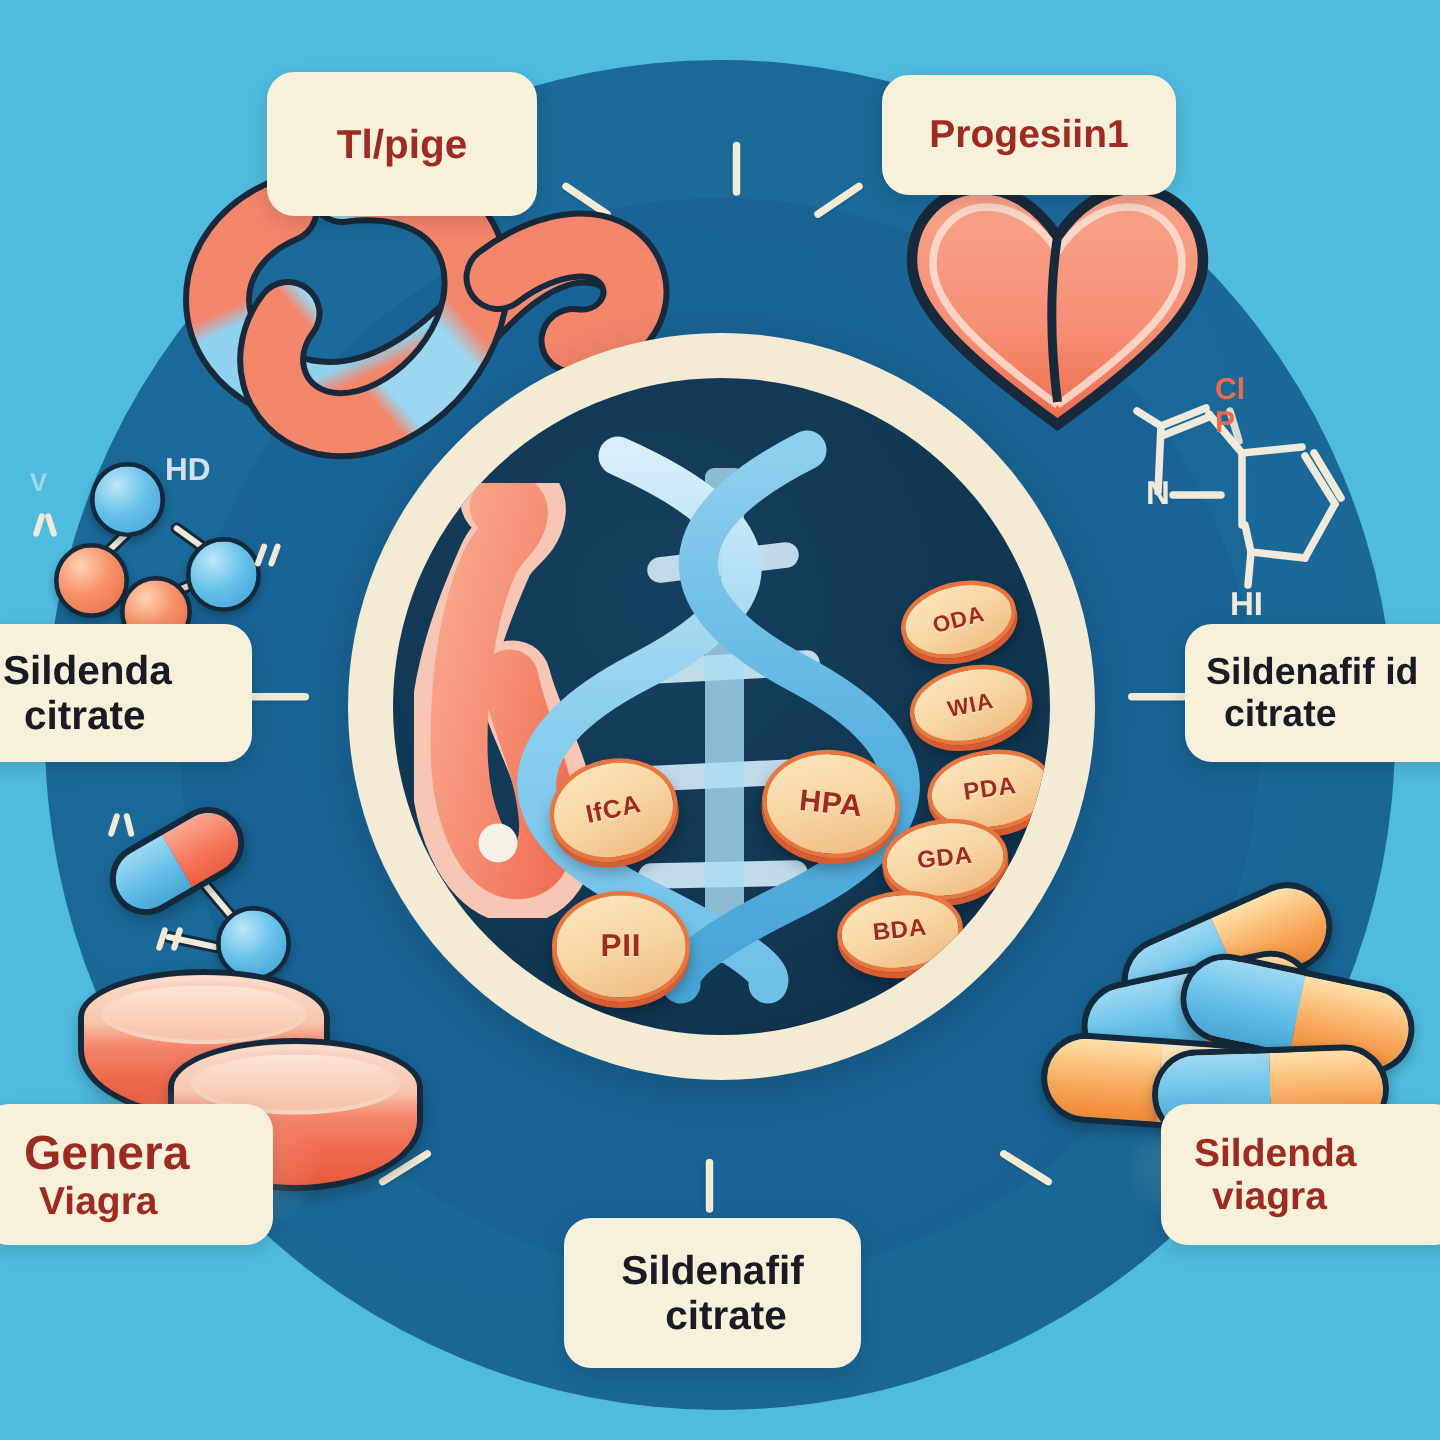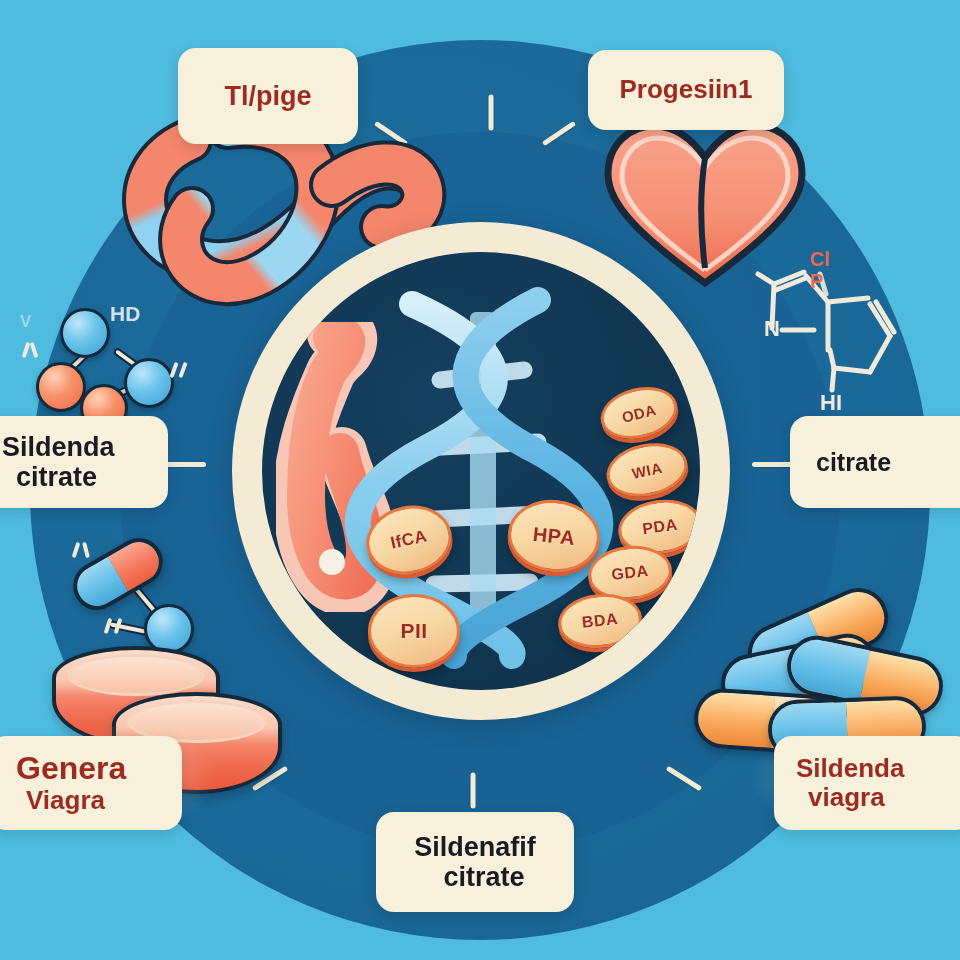--- a/index.html
+++ b/index.html
@@ -366,20 +366,21 @@
   <div class="callout c-red" style="left:588px;top:50px;width:196px;height:80px;text-align:center;">
     <span class="l1" style="font-size:26px;">Progesiin1</span>
   </div>
 
   <div class="callout c-dark" style="left:-18px;top:416px;width:186px;height:92px;align-items:flex-start;padding-left:20px;">
     <span class="l1" style="font-size:27px;">Sildenda</span>
     <span class="l2" style="font-size:27px;padding-left:14px;">citrate</span>
   </div>
 
   <div class="callout c-dark" style="left:790px;top:416px;width:200px;height:92px;align-items:flex-start;padding-left:14px;">
+    <span class="l1" style="font-size:25px;">Sildenafif id</span>
     <span class="l2" style="font-size:25px;padding-left:12px;">citrate</span>
   </div>
 
   <div class="glow" style="left:34px;top:726px;width:180px;height:104px;"></div>
   <div class="callout c-red" style="left:-12px;top:736px;width:194px;height:94px;align-items:flex-start;padding-left:28px;">
     <span class="l1" style="font-size:32px;">Genera</span>
     <span class="l2" style="font-size:26px;padding-left:10px;">Viagra</span>
   </div>
 
   <div class="glow" style="left:752px;top:726px;width:190px;height:104px;"></div>

